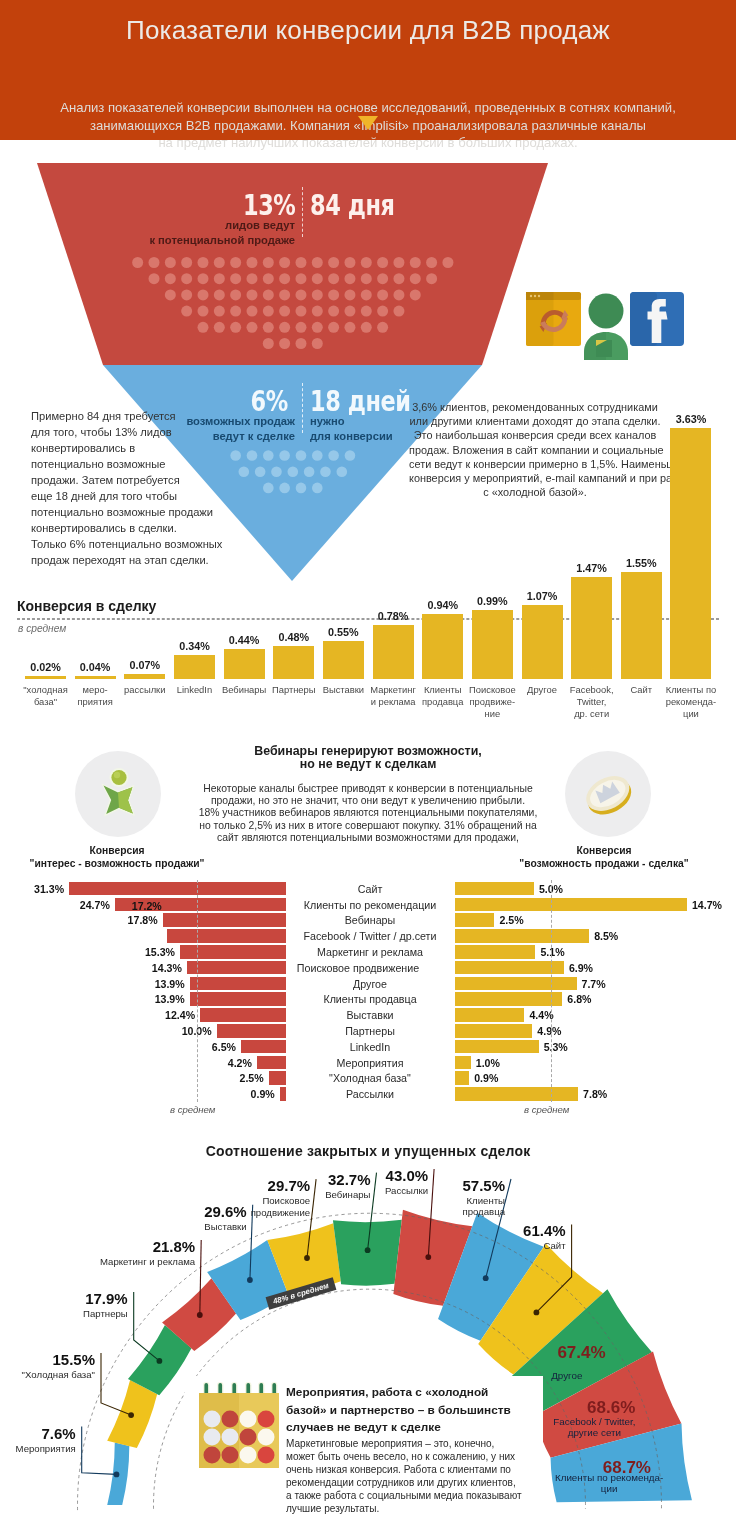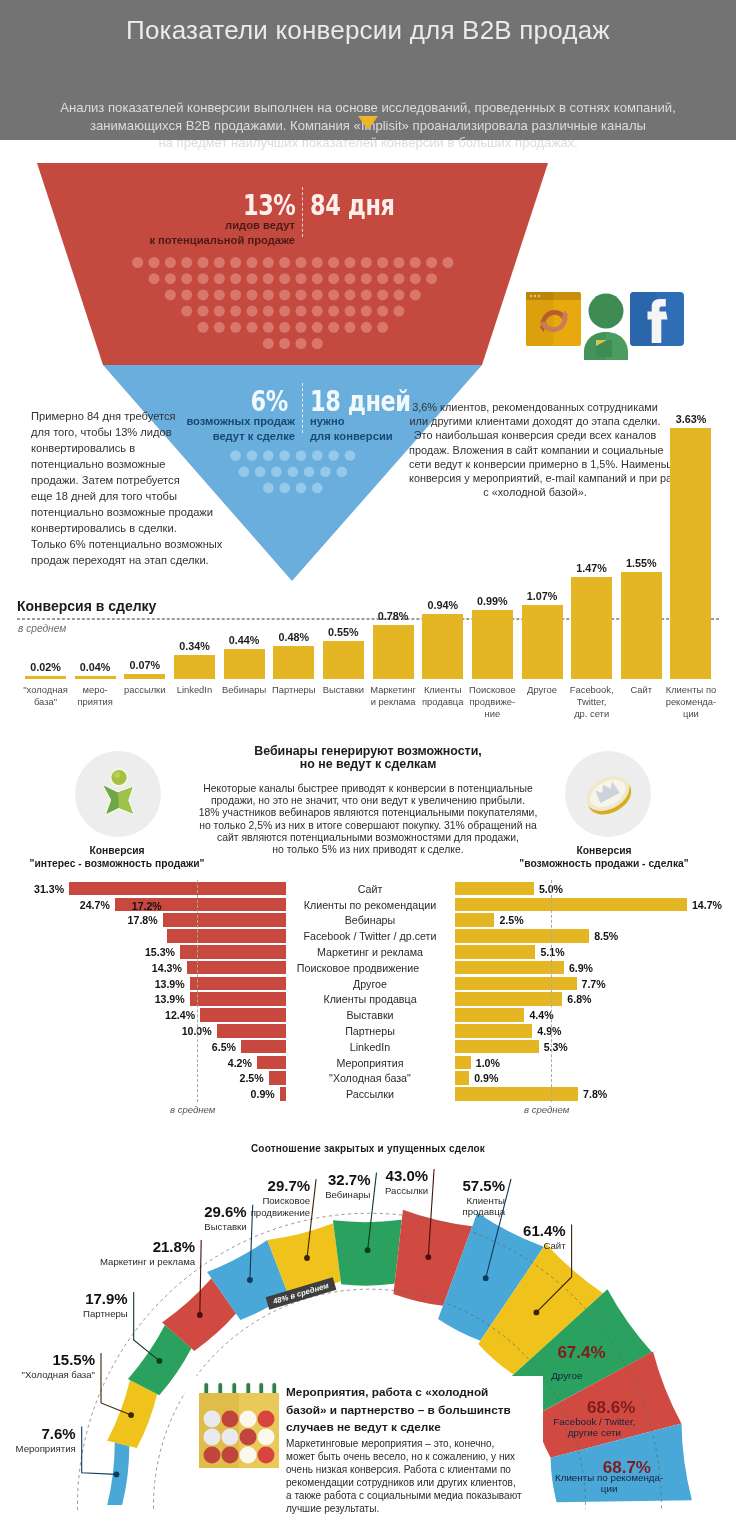--- a/index.html
+++ b/index.html
@@ -1,21 +1,21 @@
 <!DOCTYPE html>
 <html><head>
 <meta charset="utf-8">
 <title>Показатели конверсии для B2B продаж</title>
 <style>
   html,body{margin:0;padding:0;}
   body{width:736px;height:1526px;background:#fff;font-family:"Liberation Sans",sans-serif;position:relative;overflow:hidden;}
   #page{position:relative;width:736px;height:1526px;background:#fff;}
 
   
-  .hdr{position:absolute;left:0;top:0;width:736px;height:140px;background:#737373;}
+  .hdr{position:absolute;left:0;top:0;width:736px;height:140px;background:#c2410c;}
   .hdr-title{position:absolute;left:0;top:17px;width:736px;text-align:center;color:#eceae7;
     font-size:26px;letter-spacing:.2px;font-weight:400;line-height:26px;}
   .hdr-sub{position:absolute;left:18px;top:55px;width:700px;text-align:center;color:#dedcd9;
     font-size:13.1px;line-height:17.5px;font-weight:400;margin-top:44px;}
   .hdr-arrow{position:absolute;left:358px;top:116px;width:0;height:0;
     border-left:10px solid transparent;border-right:10px solid transparent;border-top:14px solid #f0b429;}
 
   
   .funnel{position:absolute;left:0;top:0px;width:736px;height:600px;}
   .fn-svg{position:absolute;left:0;top:0;}
@@ -45,21 +45,21 @@
      text-align:center;line-height:12.6px;}
   .circ{position:absolute;border-radius:50%;background:#ededee;}
   .h2-bar{position:absolute;}
   .h2-val{position:absolute;font-size:10.6px;font-weight:bold;color:#131313;}
   .h2-lab{position:absolute;font-size:10.7px;color:#2b2b2b;white-space:nowrap;}
   .dash-v{position:absolute;width:0;border-left:1.1px dashed #a9a9a9;}
   .h2-avg{position:absolute;font-size:9.6px;font-style:italic;color:#555;}
 
   
   .sec3-title{position:absolute;left:0;top:1143px;width:736px;text-align:center;
-     font-size:10px;font-weight:bold;color:#1c1c1c;letter-spacing:.2px;}
+     font-size:14px;font-weight:bold;color:#1c1c1c;letter-spacing:.2px;}
   .arc-cal{position:absolute;z-index:6;}
   .arc-note-bg{position:absolute;left:185px;top:1376px;width:358px;height:150px;background:#fff;z-index:5;}
   .arc-note-h{position:absolute;z-index:6;left:286px;top:1384px;width:280px;font-size:11.8px;
      font-weight:bold;color:#1c1c1c;line-height:17.5px;white-space:nowrap;}
   .arc-note-b{position:absolute;z-index:6;left:286px;top:1437px;width:278px;font-size:10.05px;
      color:#2a2a2a;line-height:13.1px;white-space:nowrap;}
   .lead-val{position:absolute;font-size:15px;font-weight:bold;color:#111;text-align:right;}
   .lead-lab{position:absolute;font-size:9.6px;color:#2a2a2a;text-align:right;line-height:11.4px;}
   .in-val{position:absolute;font-size:17px;font-weight:bold;color:#7f1d1d;text-align:center;}
   .in-lab{position:absolute;font-size:9.8px;color:#14213d;text-align:center;line-height:11.6px;}
@@ -338,21 +338,20 @@
     <div class="sec2-title">
         <div>Вебинары генерируют возможности,</div>
         <div>но не ведут к сделкам</div>
       </div>
     <div class="sec2-body">
         <div>Некоторые каналы быстрее приводят к конверсии в потенциальные</div>
         <div>продажи, но это не значит, что они ведут к увеличению прибыли.</div>
         <div>18% участников вебинаров являются потенциальными покупателями,</div>
         <div>но только 2,5% из них в итоге совершают покупку. 31% обращений на</div>
         <div>сайт являются потенциальными возможностями для продажи,</div>
-        <div>но только 5% из них приводят к сделке.</div>
       </div>
 
     <div class="circ" style="left:75px;top:751px;width:86px;height:86px;"></div>
     <svg class="abs" style="left:88px;top:764px;" width="60" height="60" viewBox="0 0 60 60">
       <circle cx="31" cy="13.5" r="9.5" fill="#f2f7e6"></circle>
       <circle cx="31" cy="13.5" r="7.6" fill="#a8bf3f"></circle>
       <circle cx="29" cy="11" r="3.2" fill="#b9cf55"></circle>
       <path d="M13.5 19.5 L30 27 L46.5 21 L41.5 36 L47 52 L31 45.5 L16 52.5 L21.5 36 Z" fill="#f2f7e6"></path>
       <path d="M15.5 21.5 L30 28.4 L44.4 23.3 L40 36.2 L44.8 49.6 L31 43.8 L18.2 49.9 L23.2 36 Z" fill="#6fa649"></path>
       <path d="M30 28.4 L44.4 23.3 L40 36.2 L44.8 49.6 L31 43.8 Z" fill="#9ec24a"></path>

